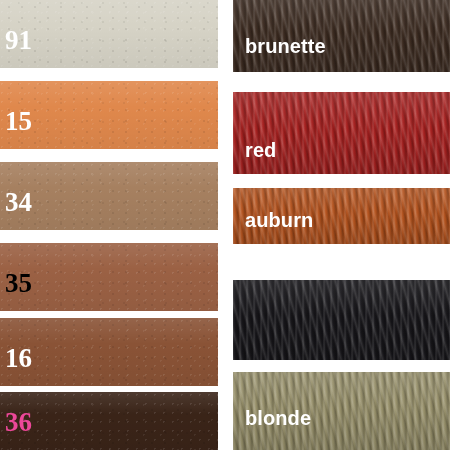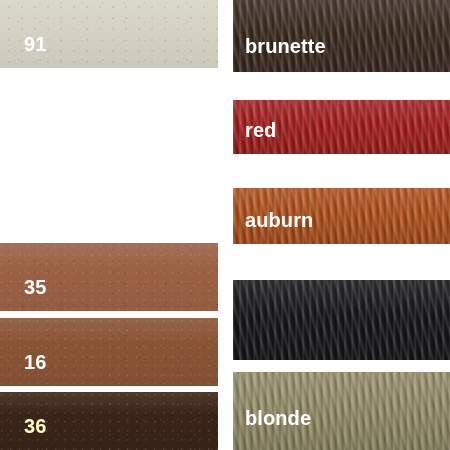--- a/index.html
+++ b/index.html
@@ -68,58 +68,68 @@
 
   .label{
     position:absolute;
     color:#ffffff;
     font-weight:bold;
     line-height:1;
     letter-spacing:.1px;
     white-space:nowrap;
     user-select:none;
   }
-  .num{left:24px;font-size:20px;}
+  .num{left:5px;font-size:27px;font-family:Liberation Serif, serif;}
   .name{left:12px;font-size:20px;}
 </style>
 </head>
 <body>
 
 <div id="board">
 
   <div class="col" id="col-left">
       <div class="swatch felt" style="top: 0px; height: 68px; background: rgb(214, 211, 198);">
         <div class="grain"></div>
         <div class="sheen"></div>
         <span class="label num" style="bottom: 14px; color: rgb(255, 255, 255);">91</span>
       </div>
+      <div class="swatch felt" style="top: 81px; height: 68px; background: rgb(224, 136, 76);">
+        <div class="grain"></div>
+        <div class="sheen"></div>
+        <span class="label num" style="bottom: 14px; color: rgb(255, 255, 255);">15</span>
+      </div>
+      <div class="swatch felt" style="top: 162px; height: 68px; background: rgb(166, 128, 96);">
+        <div class="grain"></div>
+        <div class="sheen"></div>
+        <span class="label num" style="bottom: 14px; color: rgb(255, 255, 255);">34</span>
+      </div>
       <div class="swatch felt" style="top: 243px; height: 68px; background: rgb(155, 97, 68);">
         <div class="grain"></div>
         <div class="sheen"></div>
-        <span class="label num" style="bottom: 14px; color: #ffffff;">35</span>
+        <span class="label num" style="bottom: 14px; color: #000000;">35</span>
       </div>
       <div class="swatch felt" style="top: 318px; height: 68px; background: rgb(138, 83, 54);">
         <div class="grain"></div>
         <div class="sheen"></div>
         <span class="label num" style="bottom: 14px; color: rgb(255, 255, 255);">16</span>
       </div>
       <div class="swatch felt" style="top: 392px; height: 58px; background: rgb(58, 36, 24);">
         <div class="grain"></div>
         <div class="sheen"></div>
-        <span class="label num" style="bottom: 14px; color: #fef9c3;">36</span>
+        <span class="label num" style="bottom: 14px; color: #ec4899;">36</span>
       </div>
     </div>
   <div class="col" id="col-right">
       <div class="swatch yarn" style="top: 0px; height: 72px; background: rgb(61, 44, 33);">
         <div class="strands"></div>
         <div class="twist"></div>
         <div class="sheen"></div>
         <span class="label name" style="bottom: 16px; color: rgb(255, 255, 255);">brunette</span>
       </div>
-      <div class="swatch yarn" style="top: 100px; height: 54px; background: rgb(168, 32, 31);">
+      <div class="swatch yarn" style="top: 92px; height: 82px; background: rgb(168, 32, 31);">
         <div class="strands"></div>
         <div class="twist"></div>
         <div class="sheen"></div>
         <span class="label name" style="bottom: 14px; color: rgb(255, 255, 255);">red</span>
       </div>
       <div class="swatch yarn" style="top: 188px; height: 56px; background: rgb(181, 83, 29);">
         <div class="strands"></div>
         <div class="twist"></div>
         <div class="sheen"></div>
         <span class="label name" style="bottom: 14px; color: rgb(255, 255, 255);">auburn</span>

